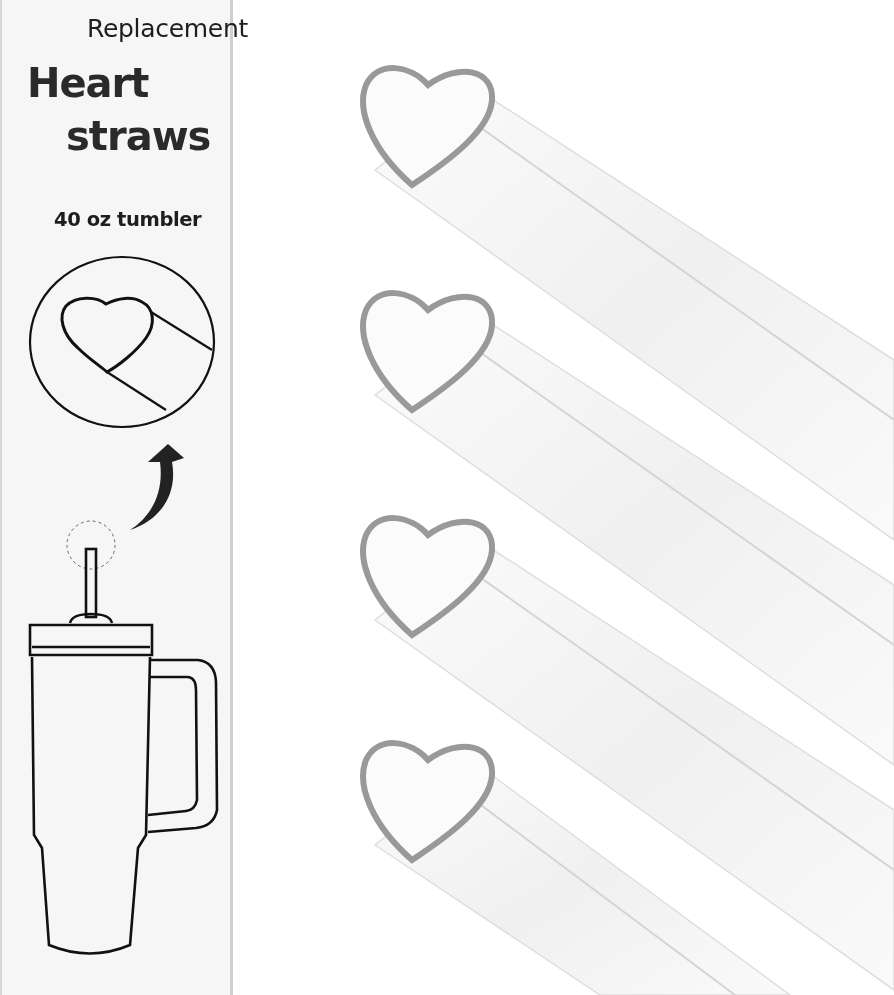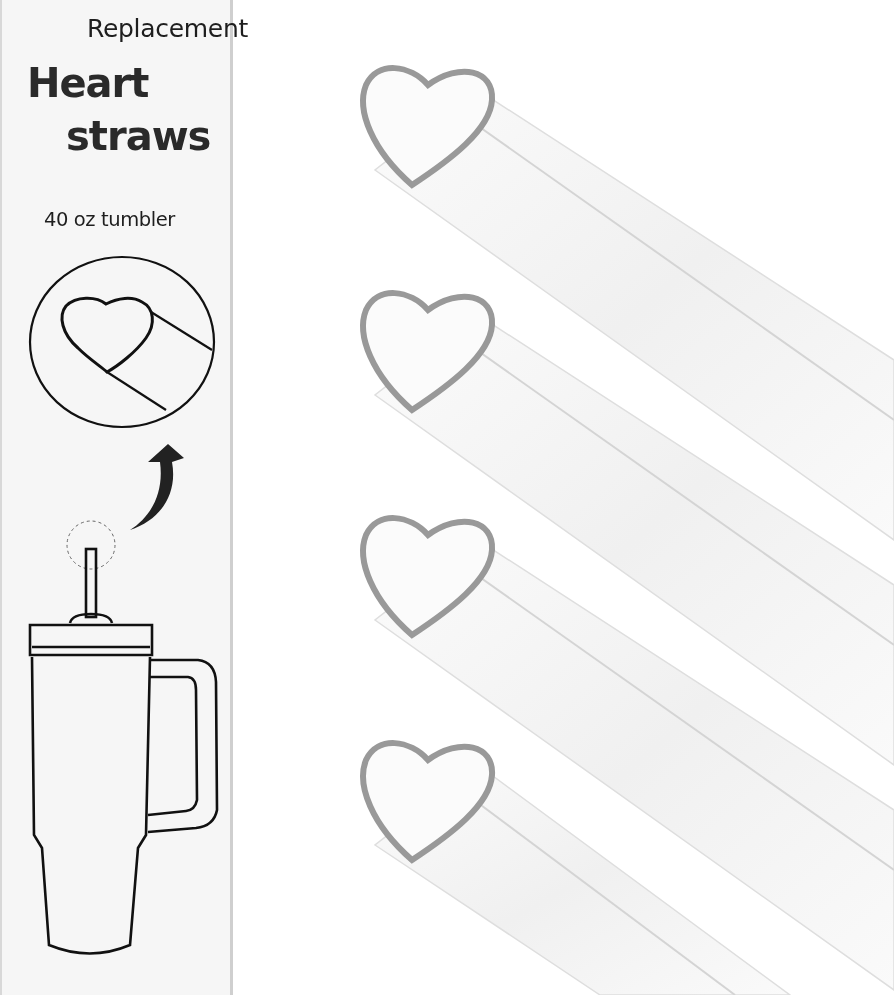--- a/index.html
+++ b/index.html
@@ -3,21 +3,21 @@
 <meta charset="utf-8">
 <style>
   html,body{margin:0;padding:0;}
   body{width:894px;height:995px;background:#ffffff;position:relative;overflow:hidden;font-family:"DejaVu Sans","Liberation Sans",sans-serif;}
   .panel{position:absolute;left:0;top:0;width:233px;height:995px;background:#f6f6f6;border-left:2px solid #d8d8d8;border-right:3px solid #cfcfcf;box-sizing:border-box;}
   .t{position:absolute;color:#1e1e1e;white-space:nowrap;}
   .t1{left:37px;top:14px;font-size:25px;font-weight:normal;letter-spacing:-0.3px;margin-left:48px;}
   .t2{left:25px;top:60px;font-size:40px;font-weight:bold;letter-spacing:-1px;color:#2a2a2a;}
   .t3{left:64px;top:113px;font-size:40px;font-weight:bold;letter-spacing:-1px;color:#2a2a2a;}
   .t4{left:34px;top:174px;font-size:19.5px;font-weight:bold;letter-spacing:-0.4px;}
-  .t5{left:42px;top:208px;font-size:19.5px;font-weight:normal;letter-spacing:-0.4px;}
+  .t5{left:52px;top:208px;font-size:19.5px;font-weight:bold;letter-spacing:-0.4px;}
   svg{position:absolute;left:0;top:0;}
 </style>
 </head>
 <body>
 
 <div class="panel">
   <div class="t t1">Replacement</div>
   <div class="t t3">straws</div>
   <div class="t t2">Heart</div>
   <div class="t t5">40 oz tumbler</div>

